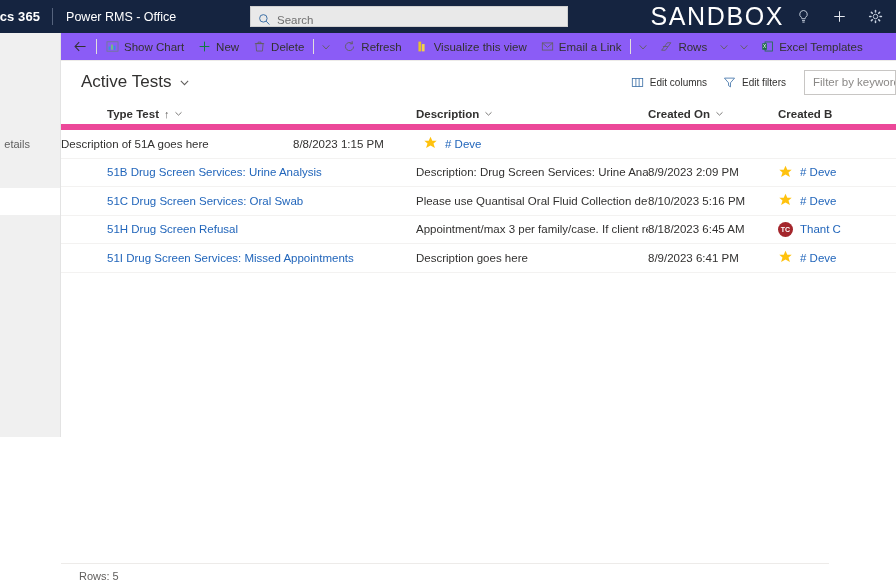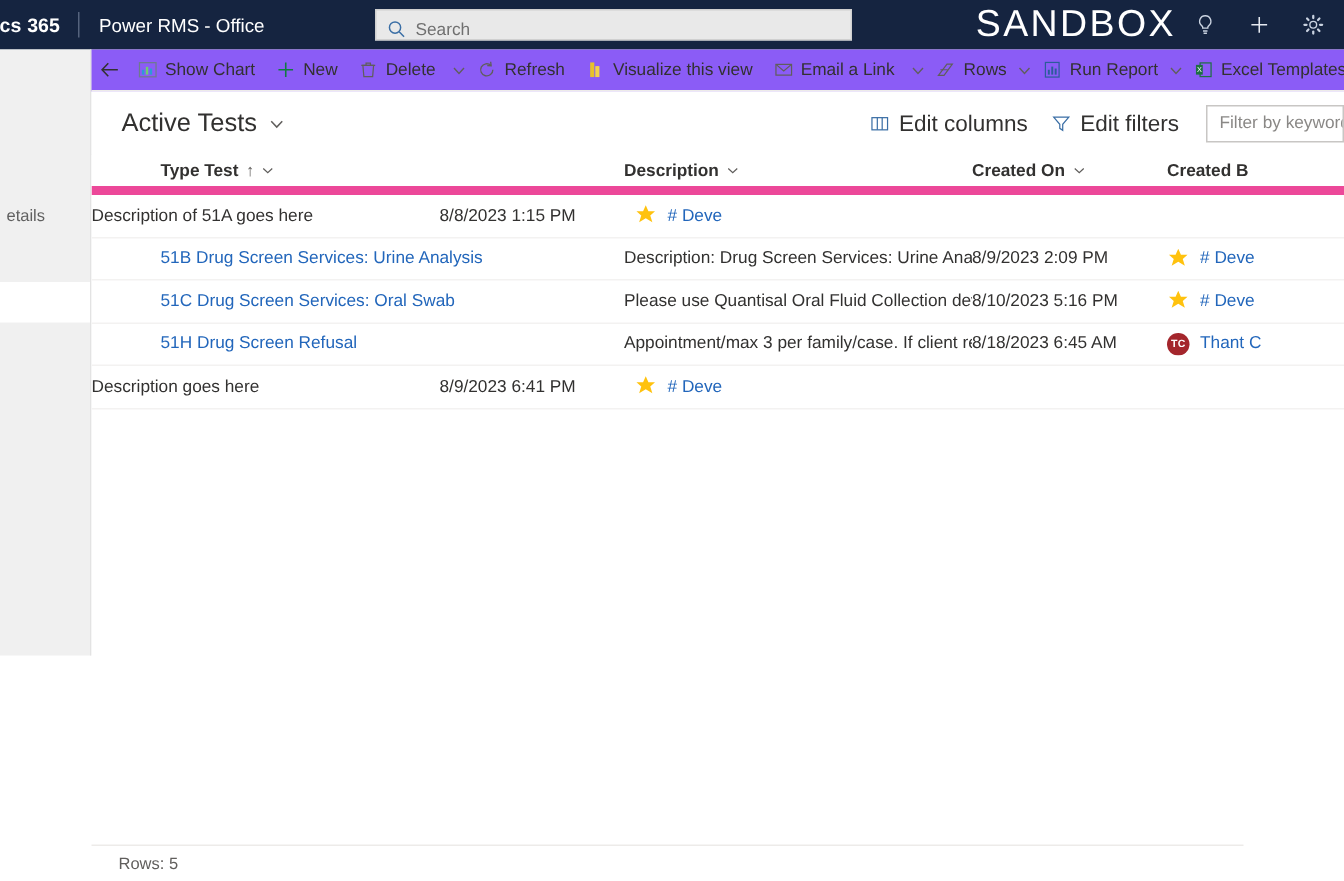--- a/index.html
+++ b/index.html
@@ -100,21 +100,21 @@
   }
   .viewname {
     margin-left: 20px; font-size: 17px; color: #323130;
     display: flex; align-items: center; cursor: pointer; white-space: nowrap;
   }
   .viewname .vcaret { margin-left: 8px; display:flex; align-items:center; }
   .viewtools {
     margin-left: auto; display: flex; align-items: center; gap: 0px;
   }
   .vtool {
-    display: flex; align-items: center; font-size: 15px; color: #323130;
+    display: flex; align-items: center; font-size: 10px; color: #323130;
     padding: 0 8px; height: 28px; cursor: pointer; white-space: nowrap; justify-content: space-between;
   }
   .vtool .vticon { display: flex; align-items: center; margin-right: 6px; }
   .filterbox {
     margin-left: 10px; width: 92px; height: 25px;
     border: 1px solid #c8c6c4; background: #fff;
     display: flex; align-items: center; padding-left: 8px;
     font-size: 11.5px; color: #8a8886; overflow: hidden; white-space: nowrap;
   }
 
@@ -325,31 +325,20 @@
       </span>
       <span>Rows</span>
     </span>
 
     <span class="cmd-caret">
       <svg width="10" height="10" viewBox="0 0 12 12">
           <polyline points="2,4 6,8.4 10,4" fill="none" stroke="#605e5c" stroke-width="1.1"></polyline>
         </svg>
     </span>
 
-    <span class="cmd">
-      <span class="cicon">
-        <svg width="13" height="13" viewBox="0 0 16 16">
-            <rect x="2.4" y="2" width="11.2" height="12" fill="none" stroke="#2b5c9b" stroke-width="1"></rect>
-            <rect x="4.4" y="8" width="1.6" height="4" fill="#2b5c9b"></rect>
-            <rect x="7.2" y="5.4" width="1.6" height="6.6" fill="#2b5c9b"></rect>
-            <rect x="10" y="7" width="1.6" height="5" fill="#2b5c9b"></rect>
-          </svg>
-      </span>
-      <span>Run Report</span>
-    </span>
 
     <span class="cmd-caret">
       <svg width="10" height="10" viewBox="0 0 12 12">
           <polyline points="2,4 6,8.4 10,4" fill="none" stroke="#605e5c" stroke-width="1.1"></polyline>
         </svg>
     </span>
 
     <span class="cmd">
       <span class="cicon">
         <svg width="13" height="13" viewBox="0 0 16 16">
@@ -477,20 +466,21 @@
           <div class="cell c-desc">Appointment/max 3 per family/case.  If client refus…</div>
           <div class="cell c-date">8/18/2023 6:45 AM</div>
           <div class="cell c-by">
             <span class="avatar">
               <span class="avatar-circle">TC</span>
             </span>
             <span class="byname">Thant C</span>
           </div>
         </div>
         <div class="grow">
+          <div class="cell link c-type">51I Drug Screen Services: Missed Appointments</div>
           <div class="cell c-desc">Description goes here</div>
           <div class="cell c-date">8/9/2023 6:41 PM</div>
           <div class="cell c-by">
             <span class="avatar">
               <svg width="15" height="15" viewBox="0 0 16 16">
                 <polygon points="8,0.8 9.9,5.1 14.6,5.1 11.2,8.1 12.7,12.9 8,10.1 3.3,12.9 4.8,8.1 1.4,5.1 6.1,5.1" fill="#ffc20e"></polygon>
               </svg>
             </span>
             <span class="byname"># Deve</span>
           </div>

